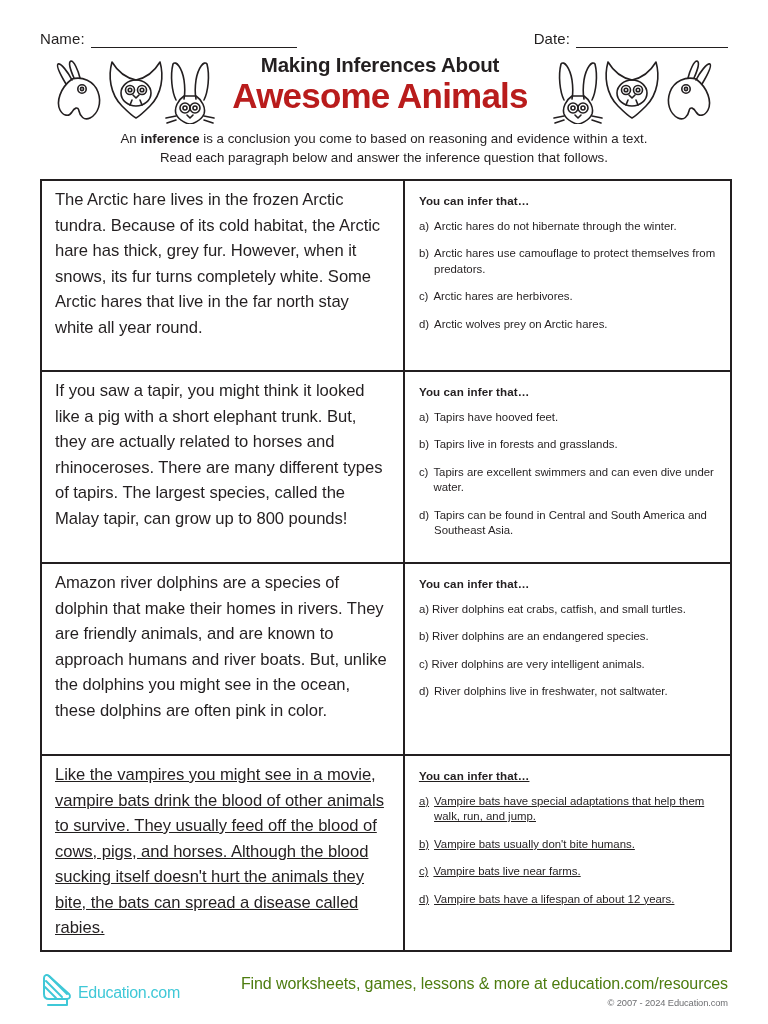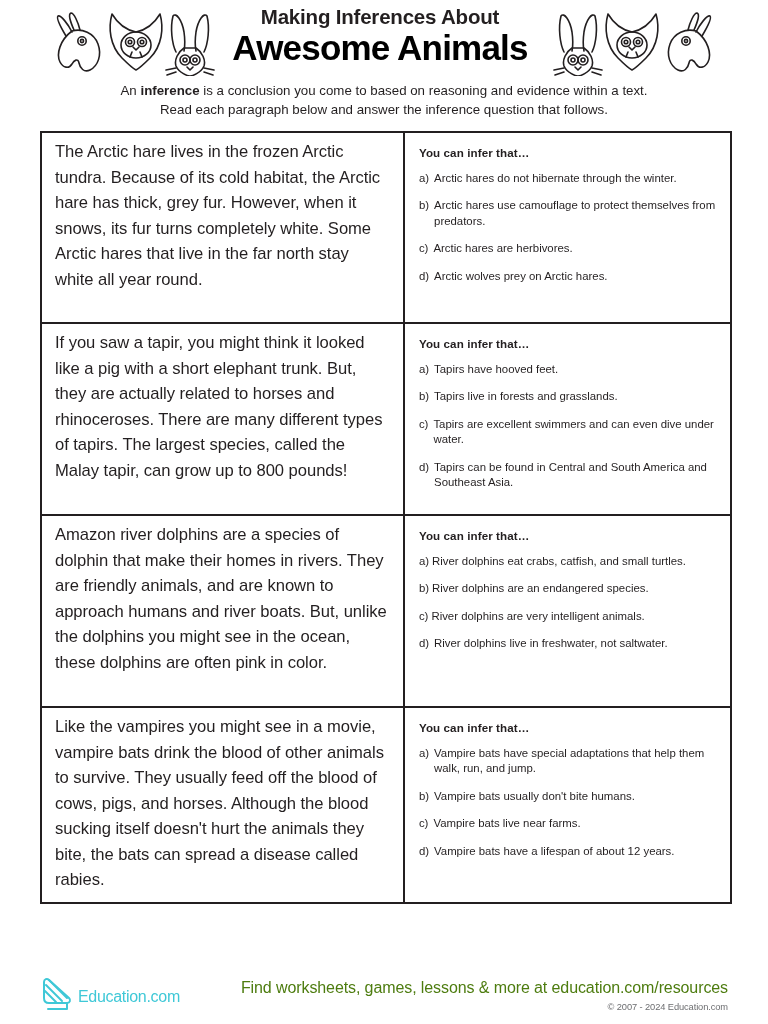--- a/index.html
+++ b/index.html
@@ -69,21 +69,21 @@
     font-weight: bold;
     letter-spacing: -0.2px;
     line-height: 26px;
     color: #231f20;
   }
   .title-line2 {
     font-size: 35px;
     font-weight: bold;
     letter-spacing: -0.8px;
     line-height: 40px;
-    color: #000000;
+    color: #b91c1c;
     margin-top: -2px;
   }
   .deco {
     position: absolute;
     top: 4px;
     z-index: 1;
   }
   .deco-left  { left: 6px; }
   .deco-right { right: 6px; }
 
@@ -102,21 +102,21 @@
     margin-top: 12px;
     border: 2.4px solid #231f20;
     border-collapse: collapse;
     width: 688px;
     table-layout: fixed;
   }
   .row {
     display: flex;
     border-bottom: 2.4px solid #231f20;
   }
-  .row:last-child { border-bottom: none; }
+  .row:last-child { border-bottom: none; text-decoration: underline; }
 
   .cell-passage {
     width: 384px;
     box-sizing: border-box;
     border-right: 2.4px solid #231f20;
     padding: 6px 12px 12px 13px;
     display: flex;
     align-items: flex-start;
   }
   .cell-answers {
@@ -197,20 +197,30 @@
     color: #6d6e71;
     margin-top: 5px;
     letter-spacing: -0.1px;
   }
 </style>
 </head>
 <body>
 
 <div class="page">
 
+  <div class="namedate">
+    <div class="field">
+      <span class="field-label">Name:</span>
+      <span class="field-line name-line"></span>
+    </div>
+    <div class="field">
+      <span class="field-label">Date:</span>
+      <span class="field-line date-line"></span>
+    </div>
+  </div>
 
   <div class="titleband">
 
     <div class="deco deco-left">
       <svg width="190" height="68" viewBox="0 0 190 68" fill="none" stroke="#231f20" stroke-width="1.6" stroke-linejoin="round" stroke-linecap="round">
 
         <g>
           <path d="M20 28 C14 18 10 10 12 8 C15 7 22 16 26 24"></path>
           <path d="M28 22 C24 13 22 6 25 5 C28 5 32 14 34 22"></path>
           <path d="M26 23 C36 20 48 25 52 36 C56 47 52 58 44 62 C38 65 34 60 33 55 C32 50 28 52 26 56 C23 61 17 60 14 54 C10 46 14 32 26 23 Z"></path>

